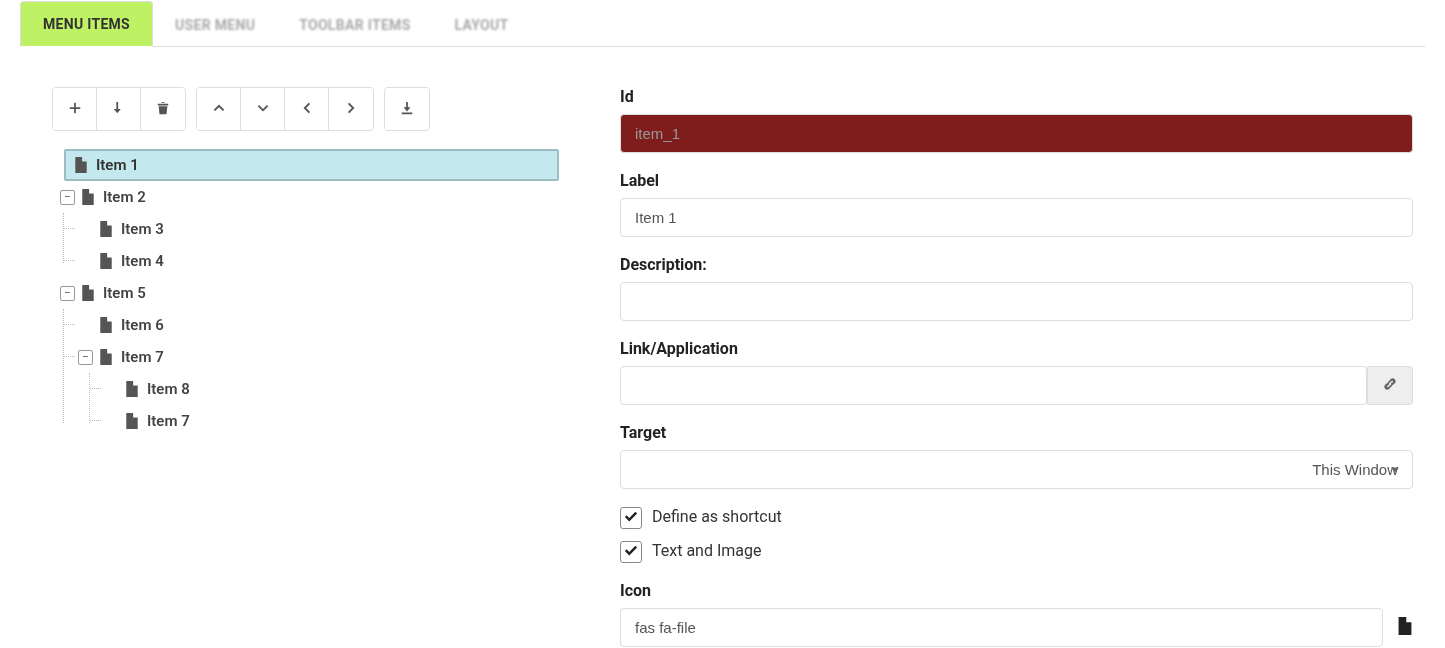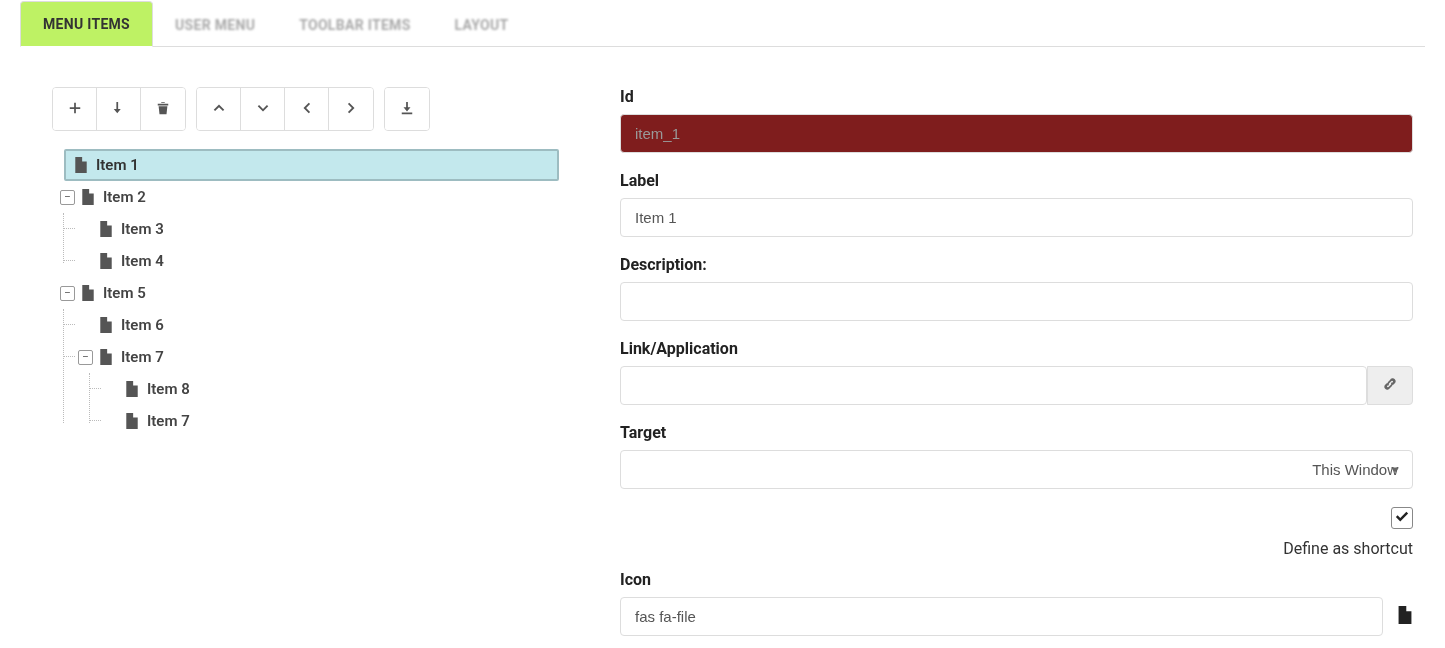--- a/index.html
+++ b/index.html
@@ -147,21 +147,21 @@
   .select-wrap { position: relative; }
   .select-wrap::after {
     content:"";
     position:absolute;
     right:14px; top:50%;
     transform: translateY(-50%);
     border-left:4px solid transparent;
     border-right:4px solid transparent;
     border-top:5px solid #666;
   }
-  .checkbox-row { display:flex; align-items:flex-end; gap:10px; margin-bottom:12px; font-size:16px;flex-direction:column;}
+  .checkbox-row { display:flex; align-items:flex-start; gap:10px; margin-bottom:12px; font-size:16px;}
   .cbox {
     width:22px; height:22px;
     border:1px solid #888;
     border-radius:3px;
     display:inline-flex; align-items:center; justify-content:center;
     cursor:pointer;
     background:#fff;
   }
   .cbox svg { width:14px; height:14px; fill:#222; }
   .icon-row { display:flex; align-items:center; gap:14px; }
@@ -390,20 +390,28 @@
         </div>
       </div>
       <div class="checkbox-row">
         <span class="cbox">
           <span><svg viewBox="0 0 16 16">
                 <path d="M6 13L1 8l2-2 3 3 7-7 2 2z"></path>
               </svg></span>
         </span>
         <span>Define as shortcut</span>
       </div>
+      <div class="checkbox-row" style="margin-bottom:18px;">
+        <span class="cbox">
+          <span><svg viewBox="0 0 16 16">
+                <path d="M6 13L1 8l2-2 3 3 7-7 2 2z"></path>
+              </svg></span>
+        </span>
+        <span>Text and Image</span>
+      </div>
       <div class="field">
         <label class="lbl">Icon</label>
         <div class="icon-row">
           <input type="text" value="fas fa-file" style="">
           <span class="preview">
             <span><svg viewBox="0 0 12 14">
                   <path d="M1 0h6l4 4v10H1zM7 0v4h4"></path>
                 </svg></span>
           </span>
         </div>

